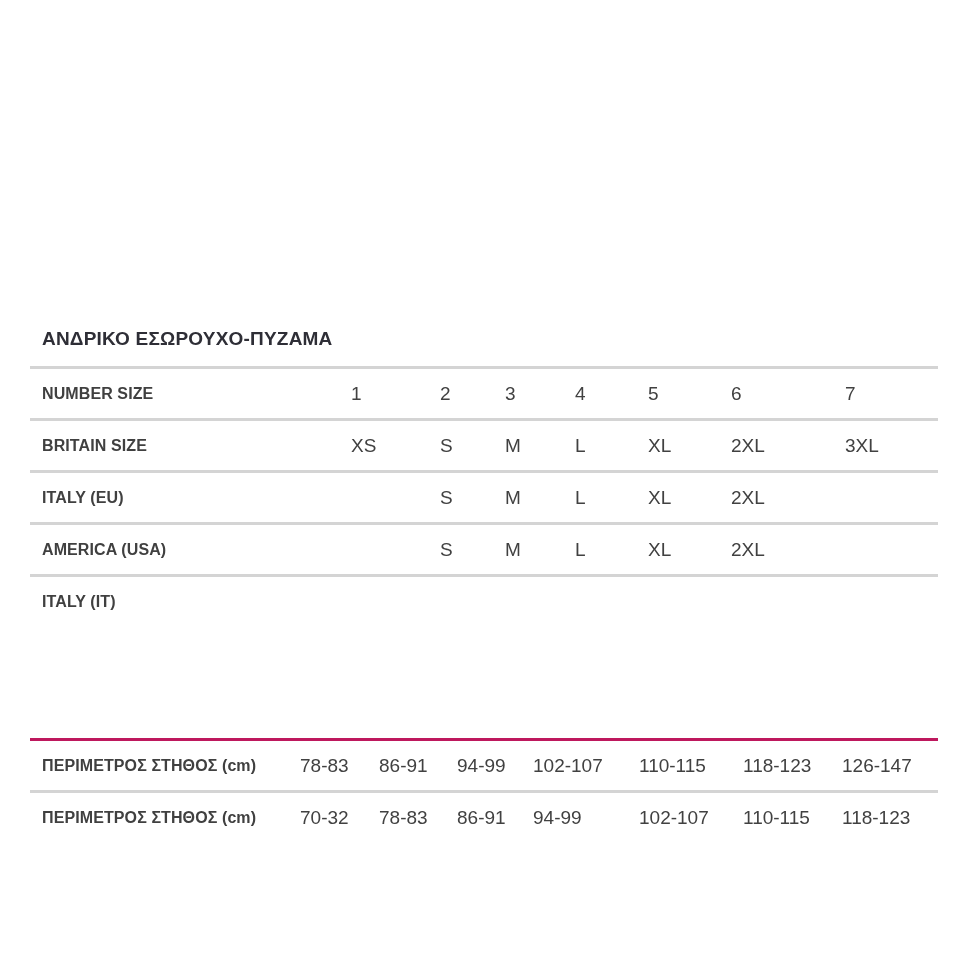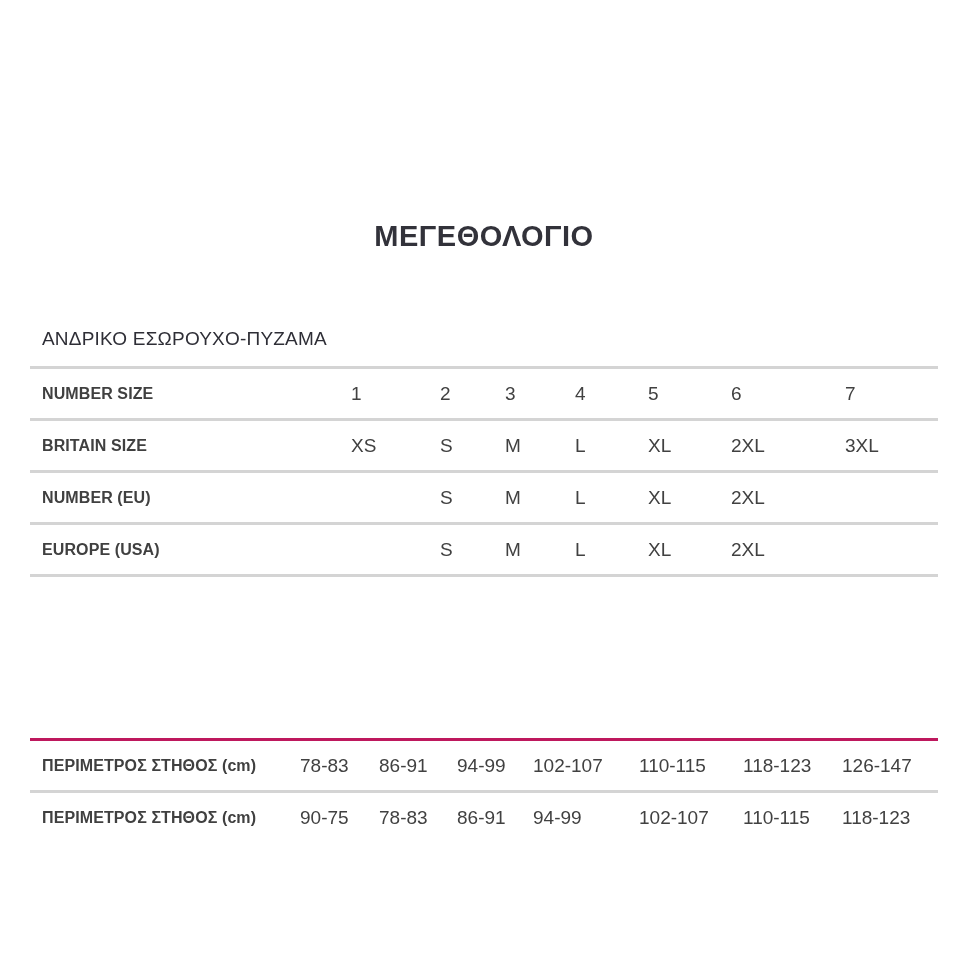--- a/index.html
+++ b/index.html
@@ -12,21 +12,21 @@
   }
   .content { position:absolute; left:30px; top:0; width:908px; height:960px; }
   .title {
     position:absolute; top:220px; left:0; width:908px;
     text-align:center;
     font-size:29px; font-weight:bold; letter-spacing:0.5px;
     color:#32323a;
   }
   .section-heading {
     position:absolute; top:328px; left:12px;
-    font-size:19px; font-weight:normal; letter-spacing:0.2px;
+    font-size:19px; font-weight:bold; letter-spacing:0.2px;
     color:#2e2e36;
     white-space:nowrap;
   }
   table {
     border-collapse:collapse; table-layout:fixed;
     width:908px; position:absolute; left:0;
   }
   #size-table { top:366px; border-top:3px solid #d4d4d4; }
   #size-table tr { height:52px; border-bottom:3px solid #d4d4d4; }
   #size-table tr.last { border-bottom:none; }
@@ -44,21 +44,20 @@
     color:#404040;
     padding-left:12px;
     letter-spacing:0.1px;
   }
 </style>
 </head>
 <body>
 
 <div class="content">
 
-  <div class="title">ΜΕΓΕΘΟΛΟΓΙΟ</div>
 
   <div class="section-heading">ΑΝΔΡΙΚΟ ΕΣΩΡΟΥΧΟ-ΠΥΖΑΜΑ</div>
 
   <table id="size-table">
     <colgroup>
       <col style="width:321px">
         <col style="width:89px">
         <col style="width:65px">
         <col style="width:70px">
       <col style="width:73px">
@@ -81,37 +80,47 @@
         <td class="lbl">BRITAIN SIZE</td>
         <td>XS</td>
         <td>S</td>
         <td>M</td>
         <td>L</td>
         <td>XL</td>
         <td>2XL</td>
         <td>3XL</td>
       </tr>
       <tr>
-        <td class="lbl">NUMBER (EU)</td>
+        <td class="lbl">ITALY (EU)</td>
         <td></td>
         <td>S</td>
         <td>M</td>
         <td>L</td>
         <td>XL</td>
         <td>2XL</td>
         <td></td>
       </tr>
       <tr>
-        <td class="lbl">EUROPE (USA)</td>
+        <td class="lbl">AMERICA (USA)</td>
         <td></td>
         <td>S</td>
         <td>M</td>
         <td>L</td>
         <td>XL</td>
         <td>2XL</td>
+        <td></td>
+      </tr>
+      <tr class="last">
+        <td class="lbl">ITALY (IT)</td>
+        <td></td>
+        <td></td>
+        <td></td>
+        <td></td>
+        <td></td>
+        <td></td>
         <td></td>
       </tr>
     </tbody>
   </table>
 
   <table id="measurements-table">
     <colgroup>
       <col style="width:270px">
         <col style="width:79px">
         <col style="width:78px">
@@ -127,21 +136,21 @@
         <td>78-83</td>
         <td>86-91</td>
         <td>94-99</td>
         <td>102-107</td>
         <td>110-115</td>
         <td>118-123</td>
         <td>126-147</td>
       </tr>
       <tr>
         <td class="lbl">ΠΕΡΙΜΕΤΡΟΣ ΣΤΗΘΟΣ (cm)</td>
-        <td>90-75</td>
+        <td>70-32</td>
         <td>78-83</td>
         <td>86-91</td>
         <td>94-99</td>
         <td>102-107</td>
         <td>110-115</td>
         <td>118-123</td>
       </tr>
     </tbody>
   </table>
 

